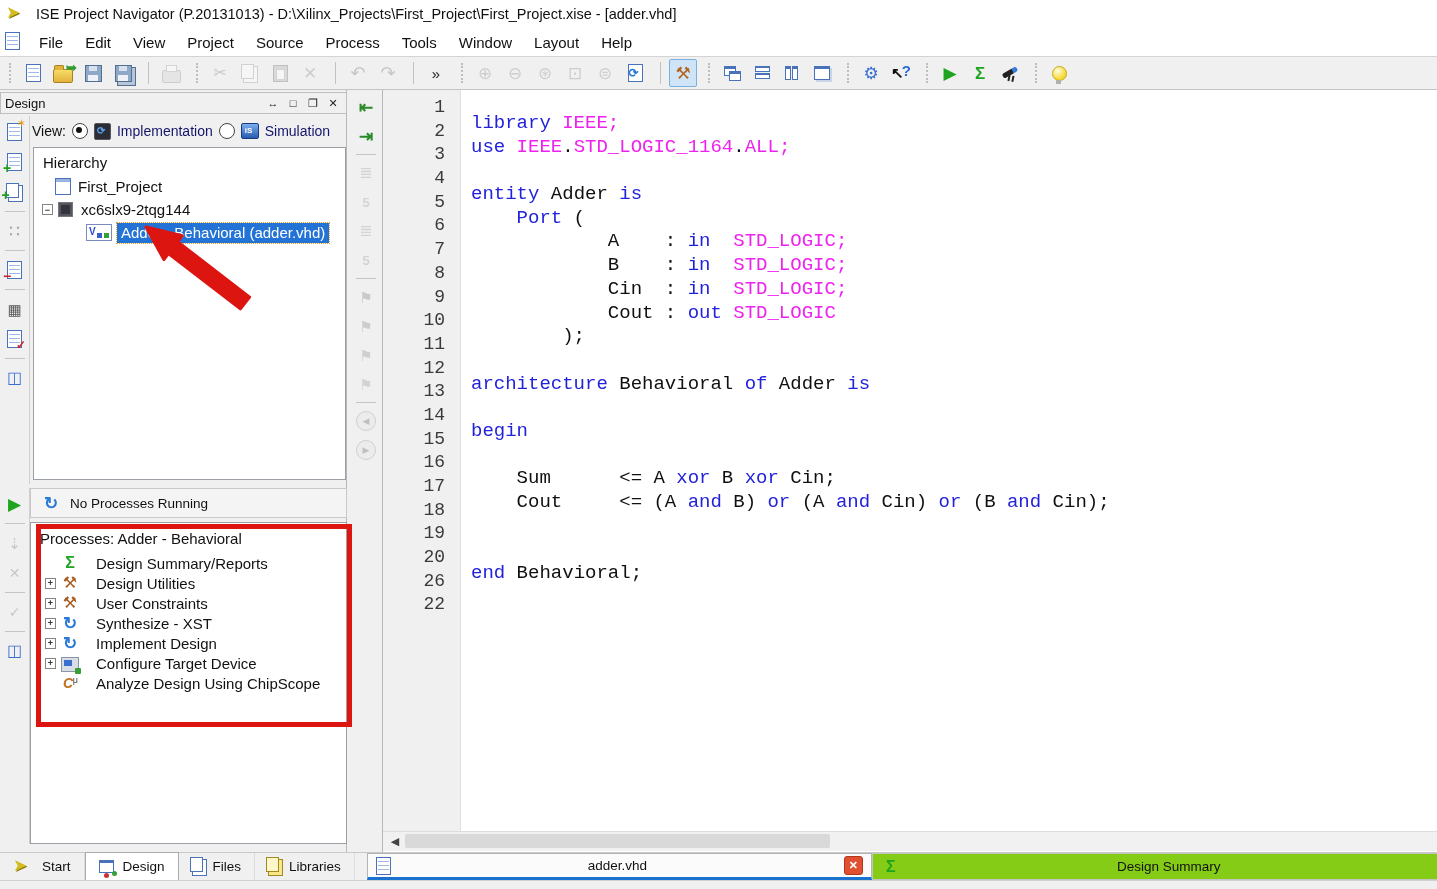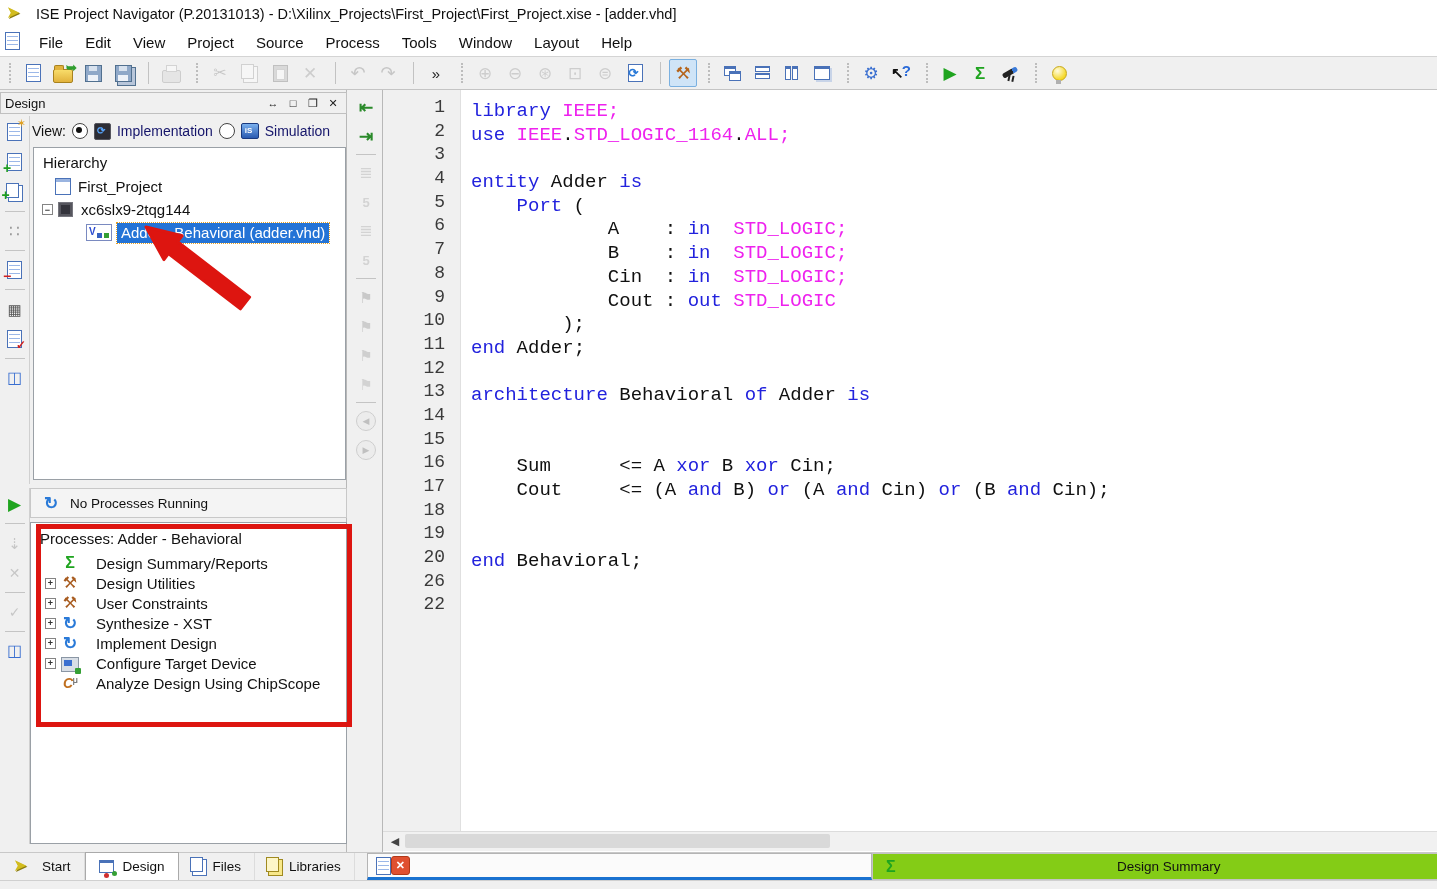--- a/index.html
+++ b/index.html
@@ -126,21 +126,21 @@
 
   
   .midstrip{position:absolute;left:350px;top:0;width:33px;height:762px;background:#f0f0f0;border-right:1px solid #b8b8b8;box-sizing:border-box;display:flex;flex-direction:column;align-items:center;gap:7px;padding-top:6px;}
   .midstrip .sbtn{width:24px;height:22px;display:flex;align-items:center;justify-content:center;}
   .midstrip .ssep{width:20px;border-top:1px solid #c4c4c4;}
 
   
   .editor{position:absolute;left:383px;top:0;width:1054px;height:762px;background:#fff;}
   .gutter{position:absolute;left:0;top:0;width:78px;height:741px;background:#f0f0f0;border-right:1px solid #e0e0e0;box-sizing:border-box;}
   .gutter .gnum{height:23.7px;line-height:23.7px;text-align:right;padding-right:15px;font-family:"Liberation Mono","DejaVu Sans Mono",monospace;font-size:18px;color:#3a3a3a;}
-  .codearea{position:absolute;left:88px;top:4px;right:0;height:741px;overflow:hidden;}
+  .codearea{position:absolute;left:88px;top:16px;right:0;height:741px;overflow:hidden;}
   .codeline{height:23.7px;line-height:23.7px;white-space:pre;font-family:"Liberation Mono","DejaVu Sans Mono",monospace;font-size:19px;}
   .gutter,.codearea{padding-top:6px;}
   .tk-k{color:#2222dd;}
   .tk-m{color:#ee22ee;}
   .tk-p{color:#101010;}
   .hscroll{position:absolute;left:0;top:741px;width:1054px;height:19px;background:#f1f1f1;border-top:1px solid #dcdcdc;}
   .hscroll .arr{position:absolute;left:4px;top:2px;width:16px;height:14px;color:#444;font-size:11px;display:flex;align-items:center;justify-content:center;}
   .hscroll .thumb{position:absolute;left:22px;top:2px;width:425px;height:14px;background:#d9d9d9;border-radius:2px;}
 
   
@@ -547,24 +547,24 @@
           <div class="codeline"><span class="tk-k">library </span><span class="tk-m">IEEE;</span></div>
           <div class="codeline"><span class="tk-k">use </span><span class="tk-m">IEEE</span><span class="tk-p">.</span><span class="tk-m">STD_LOGIC_1164</span><span class="tk-p">.</span><span class="tk-m">ALL</span><span class="tk-m">;</span></div>
           <div class="codeline"></div>
           <div class="codeline"><span class="tk-k">entity </span><span class="tk-p">Adder </span><span class="tk-k">is</span></div>
           <div class="codeline"><span class="tk-p">    </span><span class="tk-k">Port</span><span class="tk-p"> (</span></div>
           <div class="codeline"><span class="tk-p">            A    : </span><span class="tk-k">in</span><span class="tk-p">  </span><span class="tk-m">STD_LOGIC;</span></div>
           <div class="codeline"><span class="tk-p">            B    : </span><span class="tk-k">in</span><span class="tk-p">  </span><span class="tk-m">STD_LOGIC;</span></div>
           <div class="codeline"><span class="tk-p">            Cin  : </span><span class="tk-k">in</span><span class="tk-p">  </span><span class="tk-m">STD_LOGIC;</span></div>
           <div class="codeline"><span class="tk-p">            Cout : </span><span class="tk-k">out</span><span class="tk-p"> </span><span class="tk-m">STD_LOGIC</span></div>
           <div class="codeline"><span class="tk-p">        );</span></div>
-          <div class="codeline"><span class="tk-k">end</span><span class="tk-p"> Adder;</span></div>
           <div class="codeline"></div>
           <div class="codeline"><span class="tk-k">architecture</span><span class="tk-p"> Behavioral </span><span class="tk-k">of</span><span class="tk-p"> Adder </span><span class="tk-k">is</span></div>
           <div class="codeline"></div>
+          <div class="codeline"><span class="tk-k">begin</span></div>
           <div class="codeline"></div>
           <div class="codeline"><span class="tk-p">    Sum      &lt;= A </span><span class="tk-k">xor</span><span class="tk-p"> B </span><span class="tk-k">xor</span><span class="tk-p"> Cin;</span></div>
           <div class="codeline"><span class="tk-p">    Cout     &lt;= (A </span><span class="tk-k">and</span><span class="tk-p"> B) </span><span class="tk-k">or</span><span class="tk-p"> (A </span><span class="tk-k">and</span><span class="tk-p"> Cin) </span><span class="tk-k">or</span><span class="tk-p"> (B </span><span class="tk-k">and</span><span class="tk-p"> Cin);</span></div>
           <div class="codeline"></div>
           <div class="codeline"></div>
           <div class="codeline"><span class="tk-k">end</span><span class="tk-p"> Behavioral;</span></div>
         </div>
       <div class="hscroll">
         <span class="arr">◀</span>
         <span class="thumb"></span>
@@ -587,20 +587,21 @@
           <span>Files</span>
         </span>
         <span class="ptab">
           <span class="shape ic-copy-s yellow"></span>
           <span>Libraries</span>
         </span>
       </span>
     <span class="doctabs" id="doc-tabs">
         <span class="dtab sel">
           <span class="shape ic-page-s lines"></span>
+          <span class="dlab">adder.vhd</span>
           <span class="close-red">✕</span>
         </span>
         <span class="dtab unsel">
           <span class="ic" data-g="Σ" style="color: rgb(31, 164, 31); font-size: 16px; font-weight: bold;"></span>
           <span class="dlab">Design Summary</span>
           <span class="close-gray">✕</span>
         </span>
       </span>
   </div>
 

